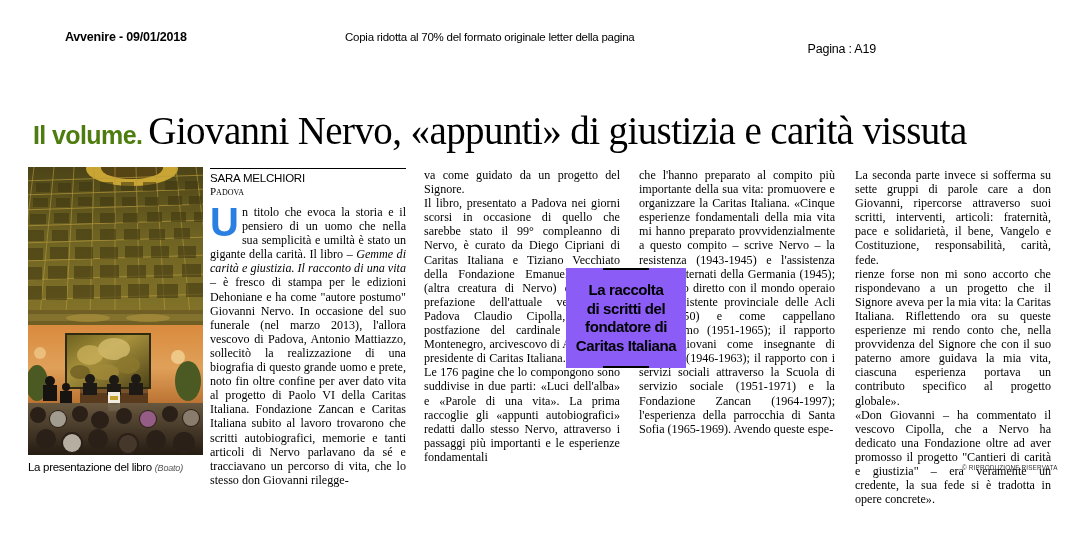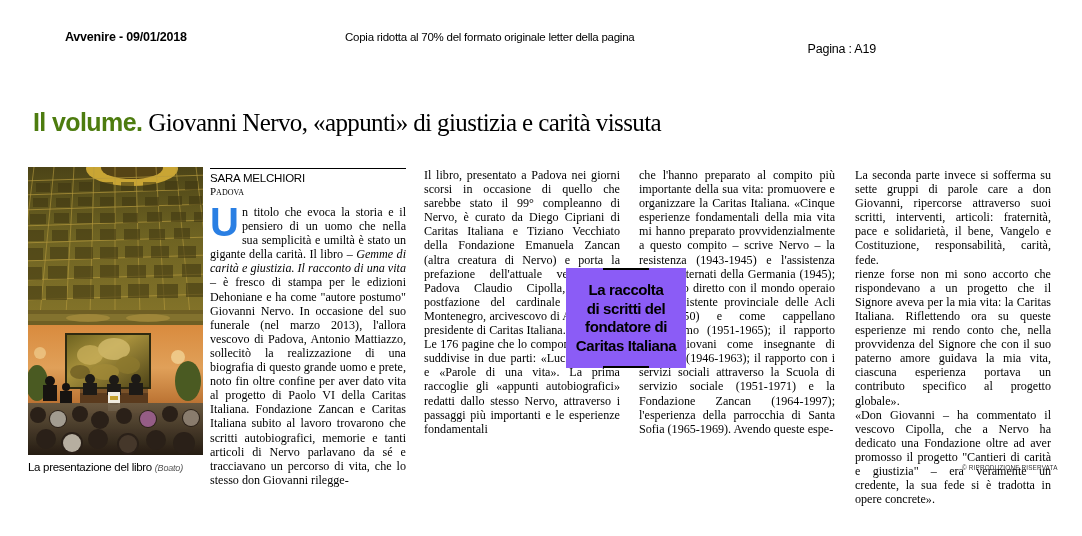--- a/index.html
+++ b/index.html
@@ -59,21 +59,21 @@
   }
   .kicker {
     font-family: "Liberation Sans", sans-serif;
     font-weight: bold;
     font-size: 25px;
     letter-spacing: -0.6px;
     vertical-align: baseline;
   }
   .headline-main {
     font-family: "Liberation Serif", serif;
-    font-size: 25px;
+    font-size: 39px;
     letter-spacing: -0.6px;
     vertical-align: baseline;
     margin-left: 6px;
   }
 
   
   .photo-wrap {
     position: absolute;
     left: 28px;
     top: 167px;
@@ -398,20 +398,21 @@
 </div>
 
 <div class="col" id="col1">
   <div class="byline-rule"></div>
   <div class="byline-author">Sara Melchiori</div>
   <div class="byline-city">Padova</div>
   <p class="body dropcap-para"><span>U</span><span>n titolo che evoca la storia e il pensiero di un uomo che nella sua semplicità e umiltà è stato un gigante della carità. Il libro – </span><span class="it">Gemme di carità e giustizia. Il racconto di una vita</span><span> – è fresco di stampa per le edizioni Dehoniane e ha come "autore postumo" Giovanni Nervo. In occasione del suo funerale (nel marzo 2013), l'allora vescovo di Padova, Antonio Mattiazzo, sollecitò la realizzazione di una biografia di questo grande uomo e prete, noto fin oltre confine per aver dato vita al progetto di Paolo VI della Caritas Italiana. Fondazione Zancan e Caritas Italiana subito al lavoro trovarono che scritti autobiografici, memorie e tanti articoli di Nervo parlavano da sé e tracciavano un percorso di vita, che lo stesso don Giovanni rilegge-</span></p>
 </div>
 
 <div class="col" id="col2">
+  <p class="body">va come guidato da un progetto del Signore.</p>
   <p class="body">Il libro, presentato a Padova nei giorni scorsi in occasione di quello che sarebbe stato il 99° compleanno di Nervo, è curato da Diego Cipriani di Caritas Italiana e Tiziano Vecchiato della Fondazione Emanuela Zancan (altra creatura di Nervo) e porta la prefazione dell'attuale vescovo di Padova Claudio Cipolla, con la postfazione del cardinale Francesco Montenegro, arcivescovo di Agrigento e presidente di Caritas Italiana.</p>
   <p class="body">Le 176 pagine che lo compongono sono suddivise in due parti: «Luci dell'alba» e «Parole di una vita». La prima raccoglie gli «appunti autobiografici» redatti dallo stesso Nervo, attraverso i passaggi più importanti e le esperienze fondamentali</p>
 </div>
 
 <div class="pullquote">
   <div class="pq-rule top"></div>
   <div>La raccolta</div>
   <div>di scritti del</div>
   <div>fondatore di</div>
   <div>Caritas Italiana</div>

